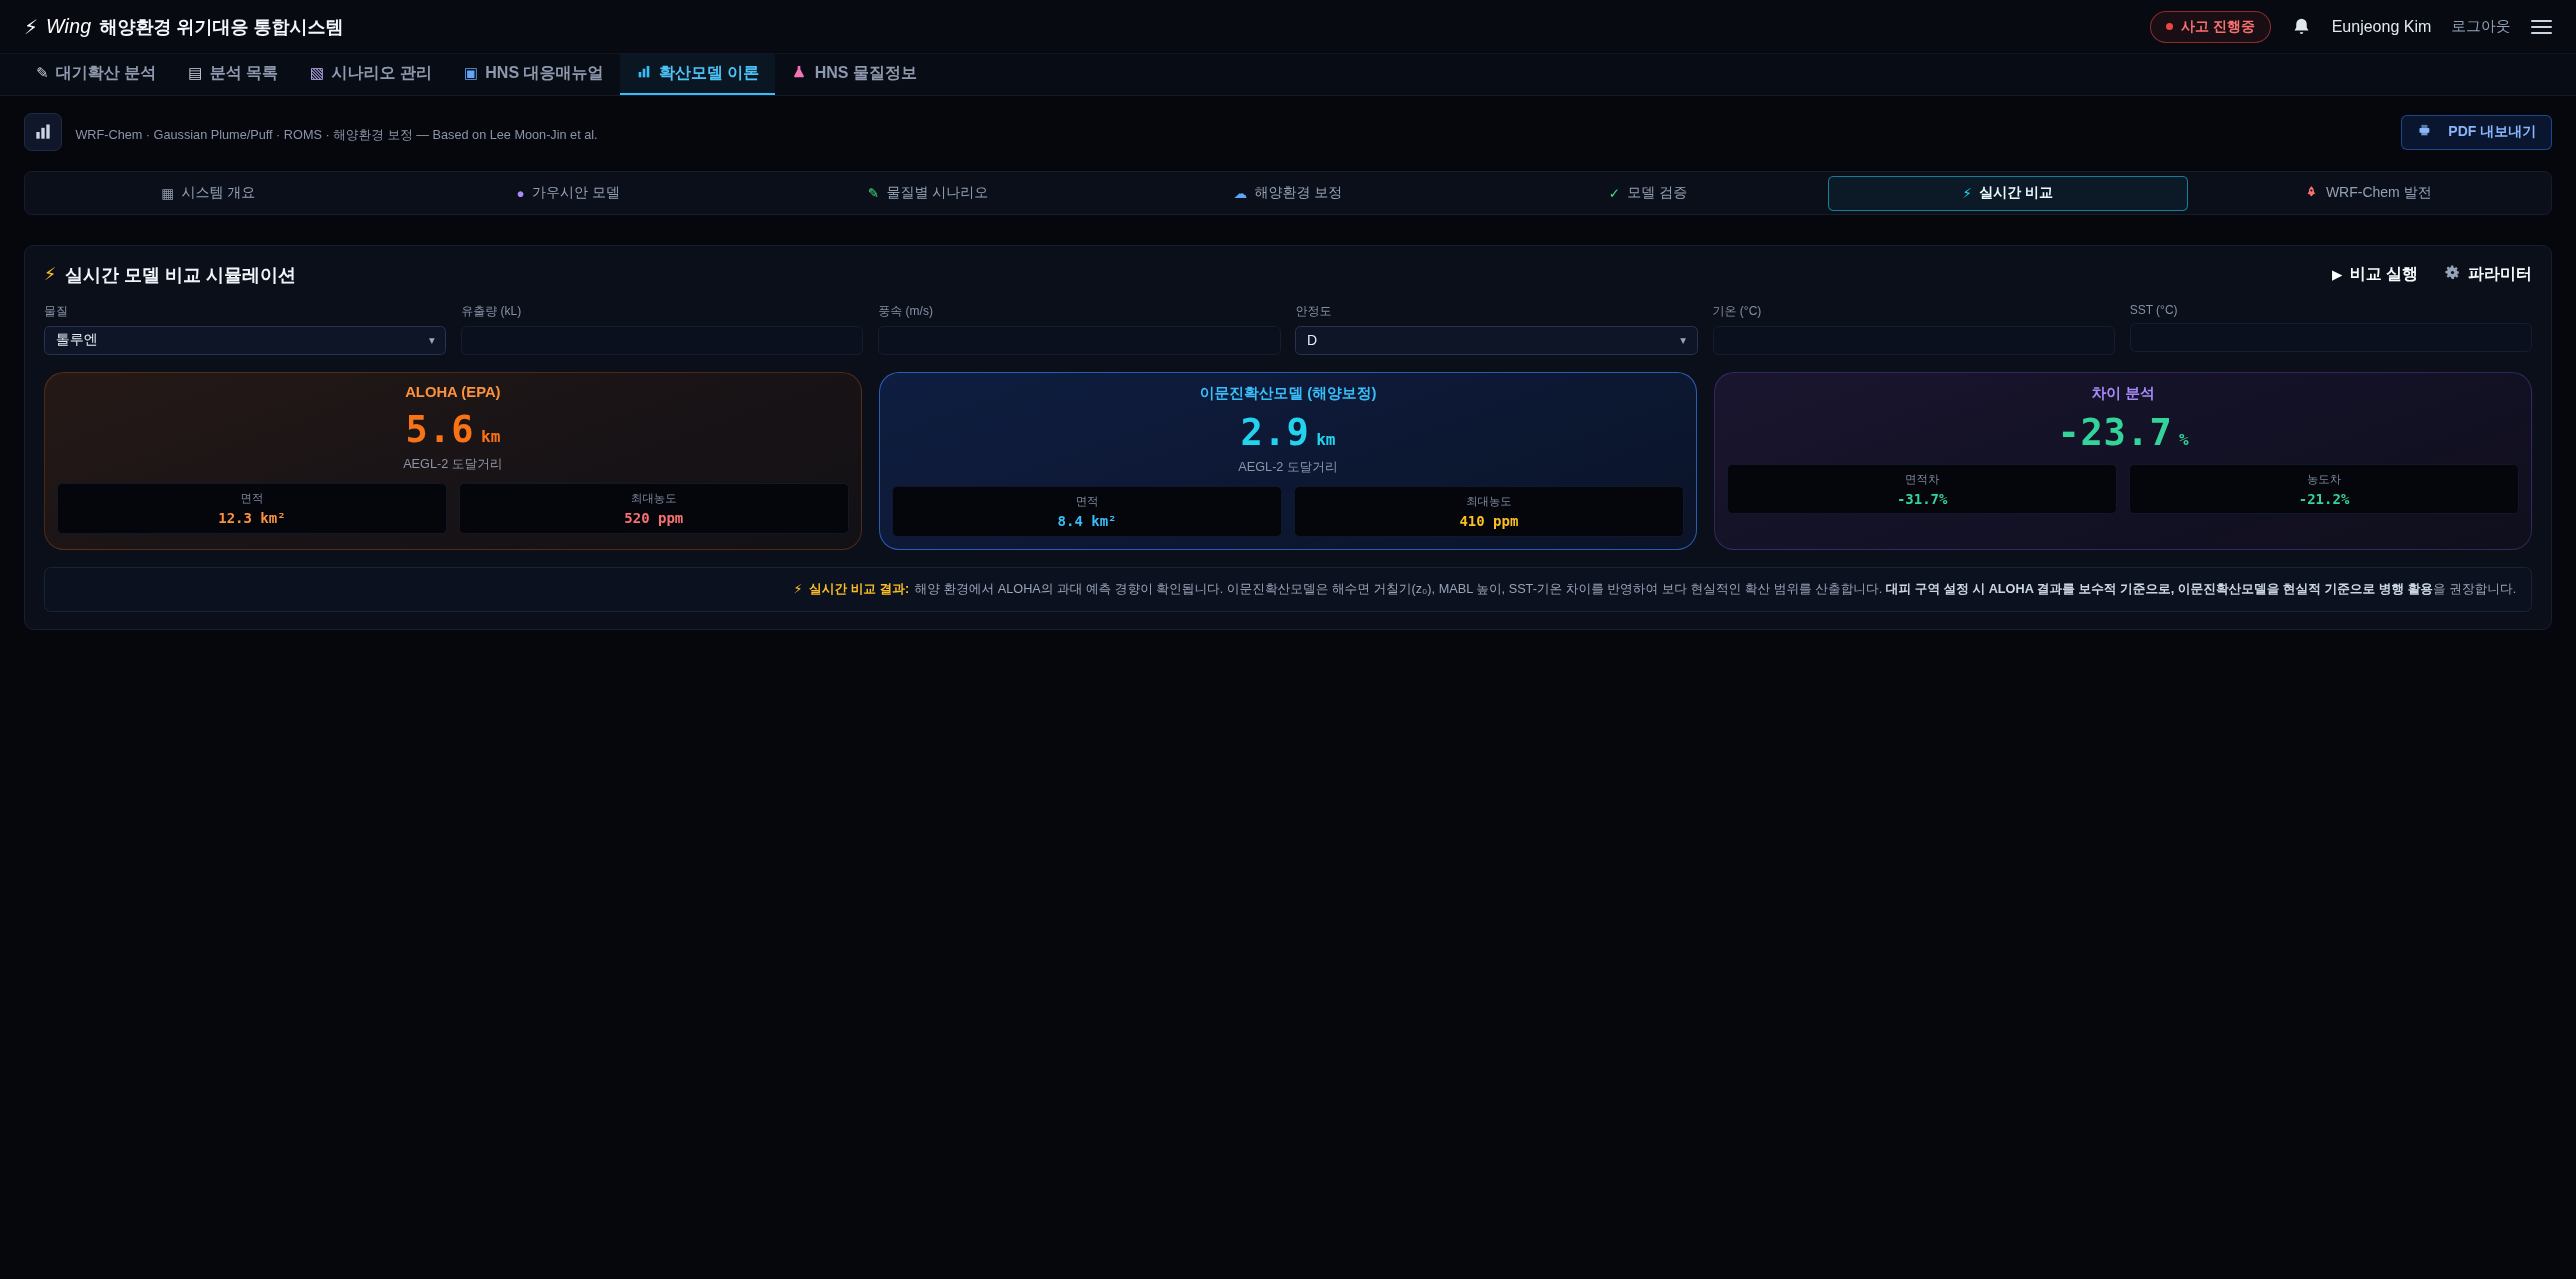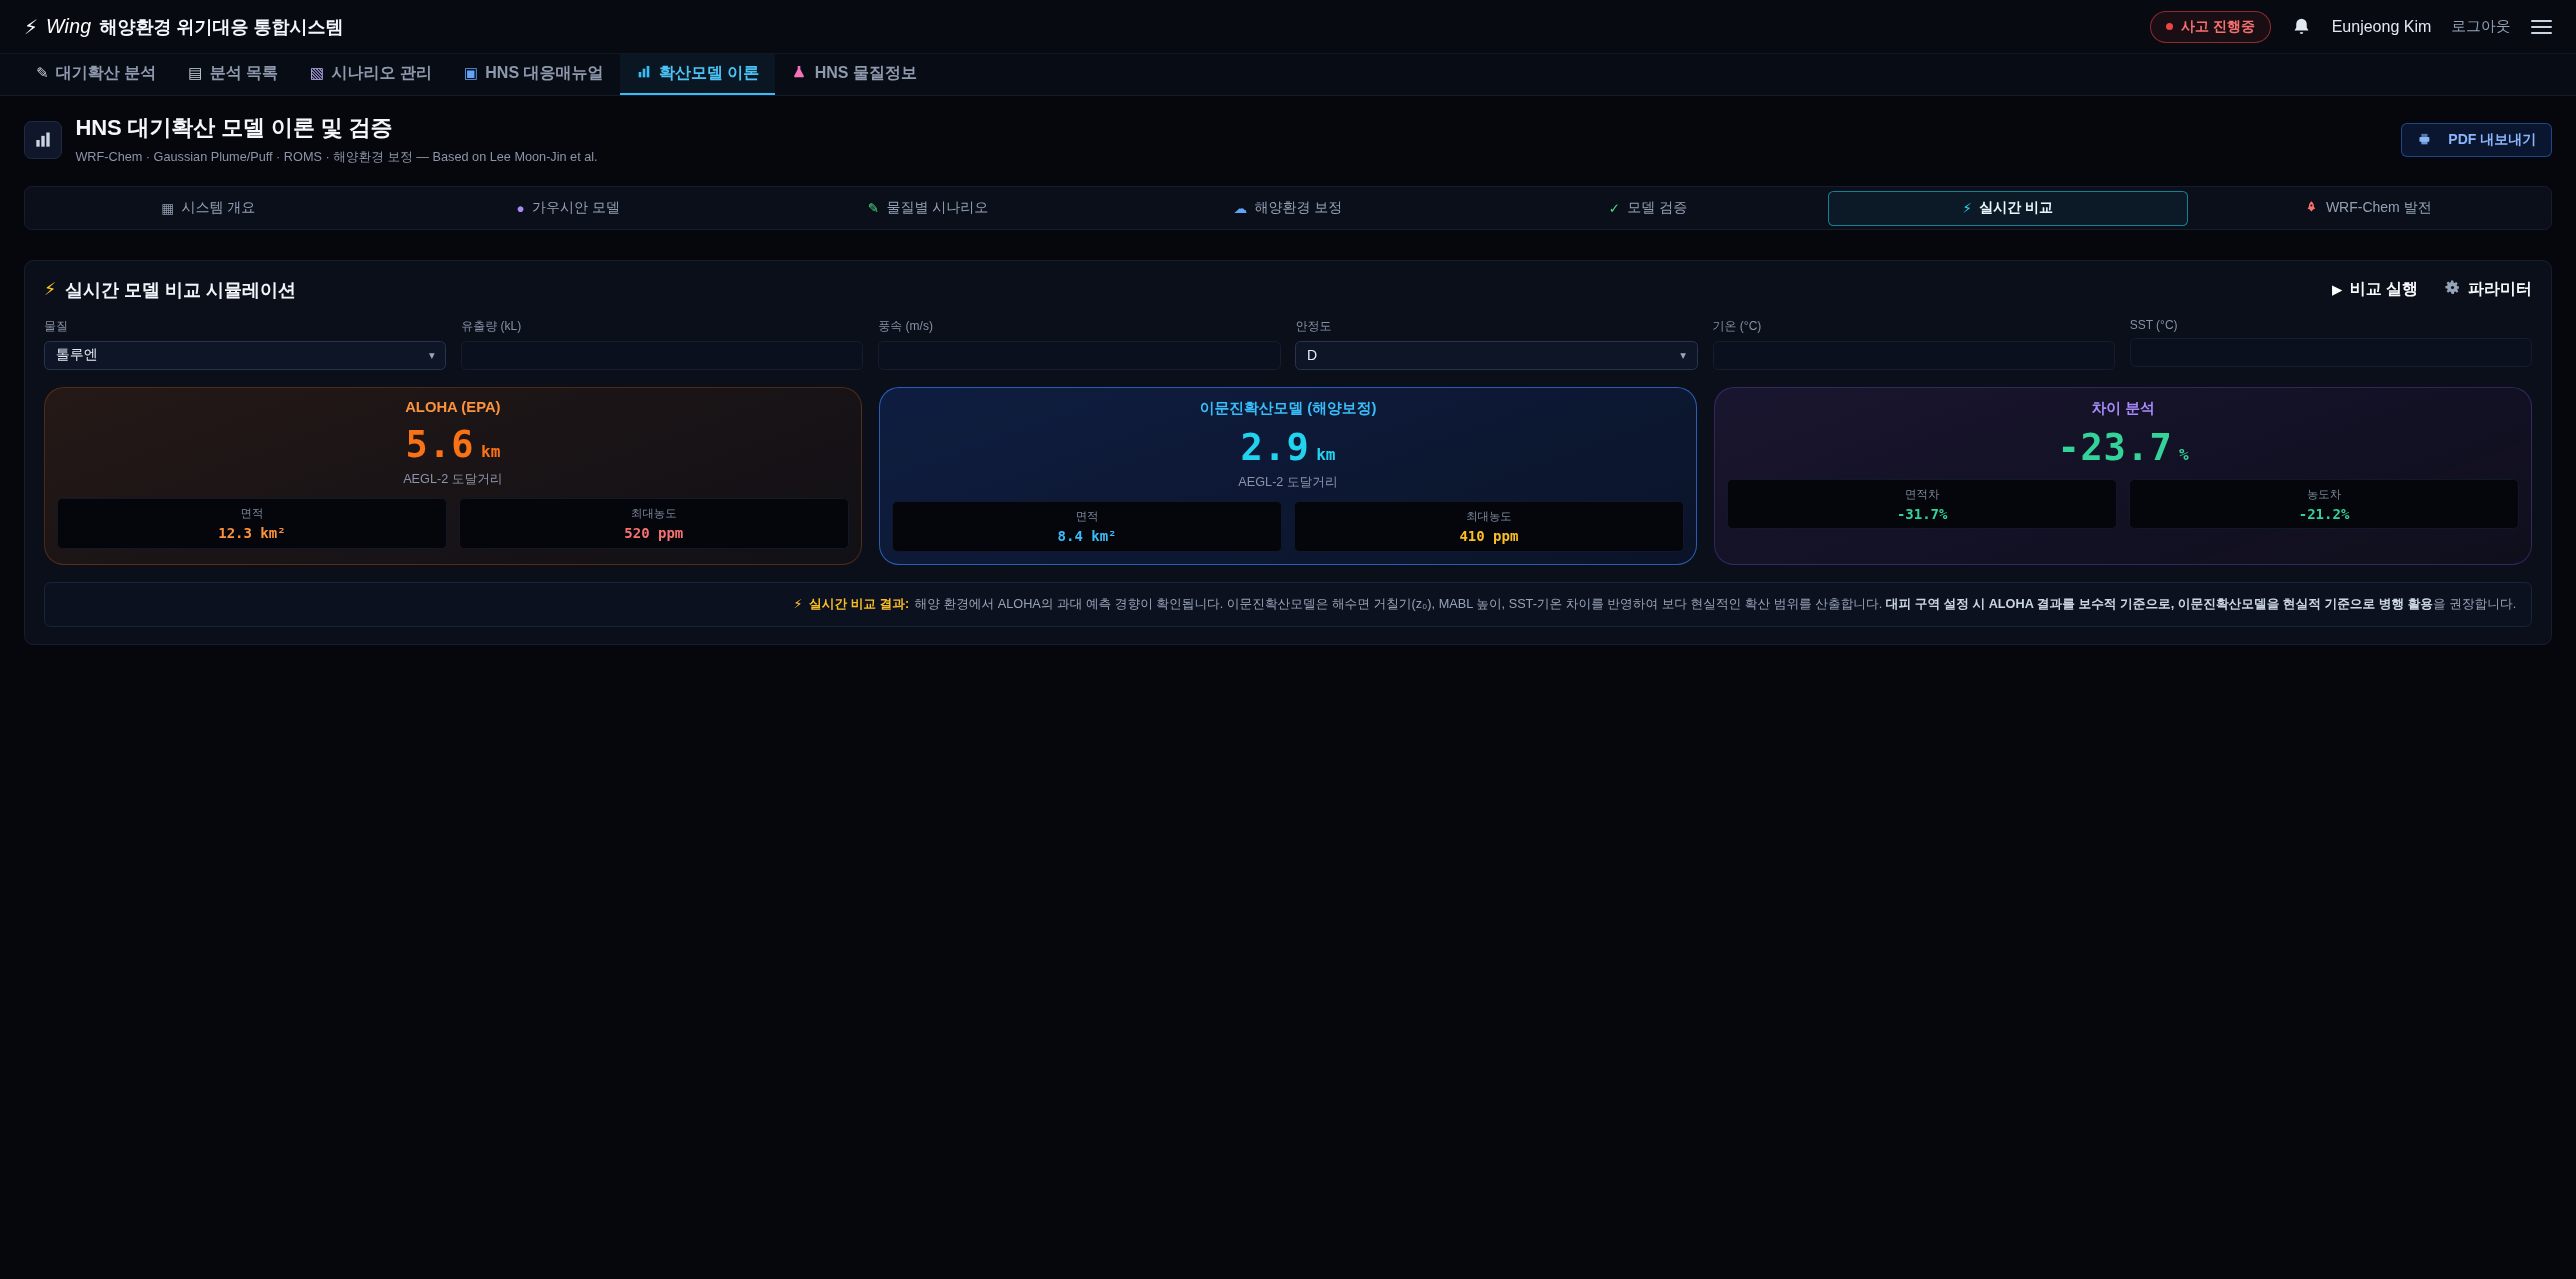--- a/index.html
+++ b/index.html
@@ -45,21 +45,21 @@
   .tsvg svg { width:16px; height:16px; }
   .ic-doc { color:#cbd5e1; } .ic-grid { color:#c4b5fd; } .ic-book { color:#60a5fa; } .ic-pencil { color:#cbd5e1; }
 
   
   .header { display:flex; align-items:center; gap:13.4px; padding:17.4px 24px 17.4px; }
   .hicon { width:38px; height:38px; border-radius:7.4px; background:#10172a;
     border:0.7px solid #202b42; display:flex; align-items:center; justify-content:center; flex:none; }
   .hicon svg { width:20px; height:20px; color:#cbd5e1; }
   .htitle { font-size:22px; font-weight:700; color:#f3f6fb; letter-spacing:-0.1px; }
   .hsub { font-size:12.7px; color:#8b94a8; margin-top:6px; }
-  .pdf-btn { margin-left:auto; display:flex; align-items:center; gap:17px; cursor:pointer;
+  .pdf-btn { margin-left:auto; display:flex; gap:17px; cursor:pointer;
     background:rgba(37,99,235,.16); border:0.7px solid rgba(59,130,246,.45); color:#8ab6f9;
     font-size:14px; font-weight:700; padding:7.4px 14.8px; border-radius:6px; white-space:nowrap; }
   .pdf-btn svg { width:14.8px; height:14.8px; }
 
   
   .secnav { margin:2.7px 24px 0; background:#0a0f1a; border:0.7px solid #151d2e;
     border-radius:7.4px; display:flex; padding:3.4px; }
   .secitem { flex:1; display:flex; align-items:center; justify-content:center; gap:7.4px;
     font-size:14px; color:#93a0b4; padding:7.4px 0; border-radius:5.4px;
     border:0.7px solid transparent; cursor:pointer; white-space:nowrap; }
@@ -193,21 +193,20 @@
 
 <section class="header">
   <div class="hicon">
     <svg viewBox="0 0 24 24">
         <rect x="4" y="12" width="4" height="8" fill="currentColor"></rect>
         <rect x="10" y="7" width="4" height="13" fill="currentColor"></rect>
         <rect x="16" y="3" width="4" height="17" fill="currentColor"></rect>
       </svg>
   </div>
   <div>
-    <h1 class="htitle">HNS 대기확산 모델 이론 및 검증</h1>
     <div class="hsub">WRF-Chem · Gaussian Plume/Puff · ROMS · 해양환경 보정 — Based on Lee Moon-Jin et al.</div>
   </div>
   <button class="pdf-btn">
     <svg viewBox="0 0 24 24">
         <path d="M7 3h10v5H7z" fill="currentColor" opacity=".6"></path>
         <rect x="4" y="8" width="16" height="8" rx="1.5" fill="currentColor"></rect>
         <rect x="7" y="13" width="10" height="7" fill="currentColor" opacity=".8"></rect>
       </svg>
     <span>PDF 내보내기</span>
   </button>

